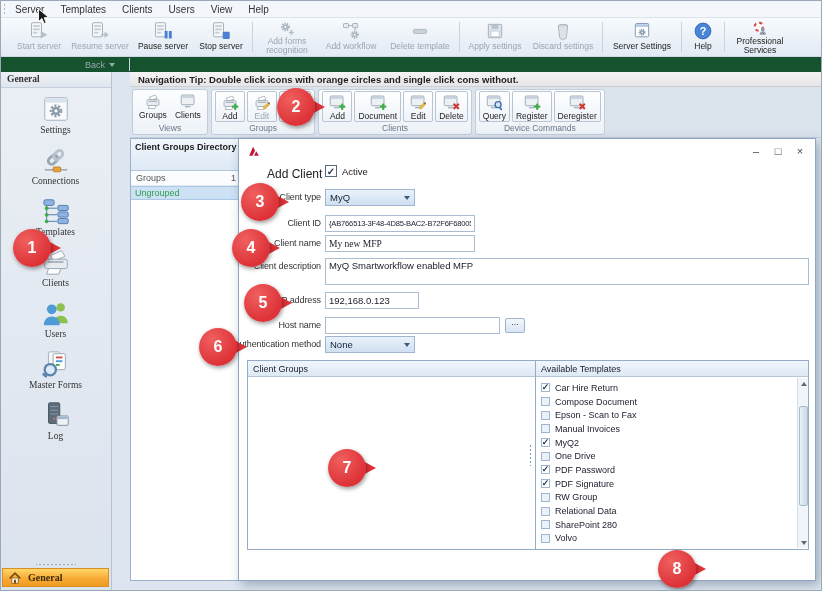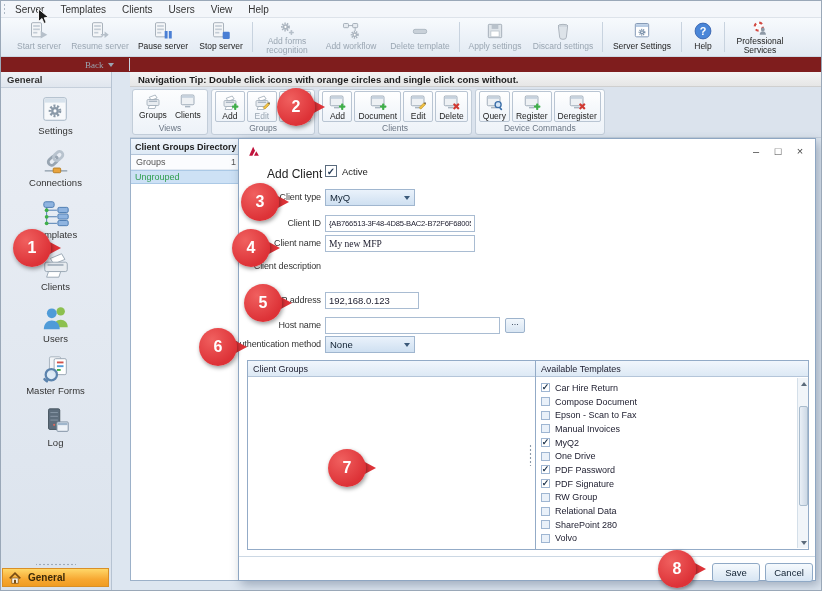--- a/index.html
+++ b/index.html
@@ -18,28 +18,28 @@
   
   .toolbar { position:absolute; left:0; top:17px; right:0; height:39px;
     background:linear-gradient(#f7fafd,#e2eaf3); border-bottom:1px solid #cdd8e3;
     display:flex; align-items:stretch; padding:1px 0 1px 10px; }
   .tbtn { display:flex; flex-direction:column; align-items:center; justify-content:flex-start;
     font-size:8.5px; line-height:9px; text-align:center; padding:2px 4px 0 4px; color:#222; }
   .tbtn .tic { width:20px; height:20px; margin-bottom:1px; }
   .tbtn.disabled { color:#9aa6b2; }
   .tsep { width:1px; background:#c8d3df; margin:3px 3px; }
   
-  .backbar { position:absolute; left:0; top:56px; right:0; height:15px; background:#7f1d1d;font-family:Liberation Serif, serif; }
+  .backbar { position:absolute; left:0; top:56px; right:0; height:15px; background:#14532d; }
   .back-btn { position:absolute; left:78px; top:1px; height:13px; display:flex; align-items:center; gap:4px;
     font-size:9px; color:#9aa6b2; padding:0 6px; }
   .back-caret { width:0; height:0; border-left:3px solid transparent; border-right:3px solid transparent; border-top:4px solid #9aa6b2; }
   .backbar-sep { position:absolute; left:128px; top:1px; width:1px; height:13px; background:#c8d3df; }
   
   .sidebar { position:absolute; left:0; top:71px; width:111px; bottom:0;
-    background:linear-gradient(#ebeff5,#dbe3ed); border-right:1px solid #b6c3d2; }
+    background:linear-gradient(#ebeff5,#dbe3ed); border-right:1px solid #b6c3d2;font-family:Liberation Serif, serif; }
   .sidebar-header { height:16px; background:linear-gradient(#eef1f6,#e0e6ee); border-bottom:1px solid #c5cfdb;
     font-size:9.5px; font-weight:bold; color:#333; padding:2px 0 0 6px; }
   .sidebar-items { position:absolute; top:22px; left:0; right:1px; display:flex; flex-direction:column; align-items:center;text-align:right; }
   .sb-item { display:flex; flex-direction:column; align-items:center; margin-bottom:10px; cursor:default; }
   .sb-item svg { width:30px; height:30px; }
   .sb-item .sb-label { font-size:9.5px; color:#333; margin-top:1px; }
   .sidebar-splitdots { position:absolute; bottom:23px; left:0; right:1px; height:5px;
     background-image:radial-gradient(circle,#9fabb8 40%,transparent 45%); background-size:4px 3px;
     background-repeat:repeat-x; background-position:center; width:40px; margin:0 auto; }
   .sidebar-footer { position:absolute; bottom:3px; left:1px; right:2px; height:19px;
@@ -56,21 +56,21 @@
   .rgroup-buttons { flex:1; display:flex; align-items:stretch; gap:2px; padding:1px 3px; }
   .rbtn { display:flex; flex-direction:column; align-items:center; justify-content:flex-start;
     font-size:8.5px; color:#1e1e1e; padding:1px 3px 0 3px; min-width:30px; }
   .rbtn.boxed { border:1px solid #b9c5d3; border-radius:2px; background:linear-gradient(#ffffff,#eef3f9); }
   .rbtn.disabled { color:#9aa6b2; }
   .rbtn svg { width:18px; height:18px; }
   .rgroup-label { text-align:center; font-size:8.5px; color:#6b7684; padding-bottom:1px; }
   
   .directory { position:absolute; left:0; top:66px; width:112px; bottom:9px;
     background:#fff; border:1px solid #9cb1c9; }
-  .dir-title { height:16px; background:linear-gradient(#f1f6fc,#dde9f5); border-bottom:1px solid #b4c5d9;
+  .dir-title { height:32px; background:linear-gradient(#f1f6fc,#dde9f5); border-bottom:1px solid #b4c5d9;
     font-size:9px; font-weight:bold; color:#222; padding:3px 0 0 4px; white-space:nowrap; }
   .dir-colhead { height:15px; display:flex; justify-content:space-between; padding:2px 5px 0 5px;
     font-size:9px; color:#555; border-bottom:1px solid #e2e9f1; background:#fbfcfe; }
   .dir-item { height:14px; font-size:9px; padding:1px 4px 0 4px; }
   .dir-item.selected { background:#cde1f5; border-top:1px solid #abc9e6; border-bottom:1px solid #abc9e6; color:#2f9e4e; }
   
   .dialog { position:absolute; left:237px; top:137px; width:578px; height:443px;
     background:#fff; border:1px solid #8ea6c2; box-shadow:3px 4px 10px rgba(40,60,90,.35); }
   .dlg-titlebar { position:absolute; left:0; top:0; right:0; height:24px; display:flex; align-items:center; padding:0 4px 0 8px; background:#fff; }
   .dlg-title { font-size:12px; color:#222; margin-left:6px; flex:1;margin-top:46px; }
@@ -612,20 +612,21 @@
       <input class="dinput" style="left: 86px; width: 150px; font-size: 7.6px; letter-spacing: -0.2px;" readonly="" value="{AB766513-3F48-4D85-BAC2-B72F6F680053}">
     </div>
 
     <div class="frow" style="top:96px">
       <span class="flabel">Client name</span>
       <input class="dinput" style="left: 86px; width: 150px; font-family: Liberation Serif, serif;" value="My new MFP">
     </div>
 
     <div class="frow" style="top:119px;height:28px">
       <span class="flabel">Client description</span>
+      <textarea class="dtextarea" style="left: 86px; width: 484px; height: 27px;">MyQ Smartworkflow enabled MFP</textarea>
     </div>
 
     <div class="frow" style="top:153px">
       <span class="flabel">IP address</span>
       <input class="dinput" style="left: 86px; width: 94px;" value="192,168.0.123">
     </div>
 
     <div class="frow" style="top:178px">
       <span class="flabel">Host name</span>
       <input class="dinput" style="left: 86px; width: 175px;" value="">
@@ -712,24 +713,20 @@
         <div class="vs-arrow vs-up">
             <div class="tri-up"></div>
           </div>
         <div class="vs-thumb"></div>
         <div class="vs-arrow vs-down">
             <div class="tri-down"></div>
           </div>
       </div>
     </div>
 
-    <div class="dlg-footer">
-      <div class="dlg-btn" style="left:473px">Save</div>
-      <div class="dlg-btn" style="left:526px">Cancel</div>
-    </div>
   </div>
 
   <div class="ann" style="left:12px;top:228px">
     <div class="ann-tail"></div>
     <div class="ann-circle">
         <span>1</span>
       </div>
   </div>
   <div class="ann" style="left:276px;top:87px">
     <div class="ann-tail"></div>

